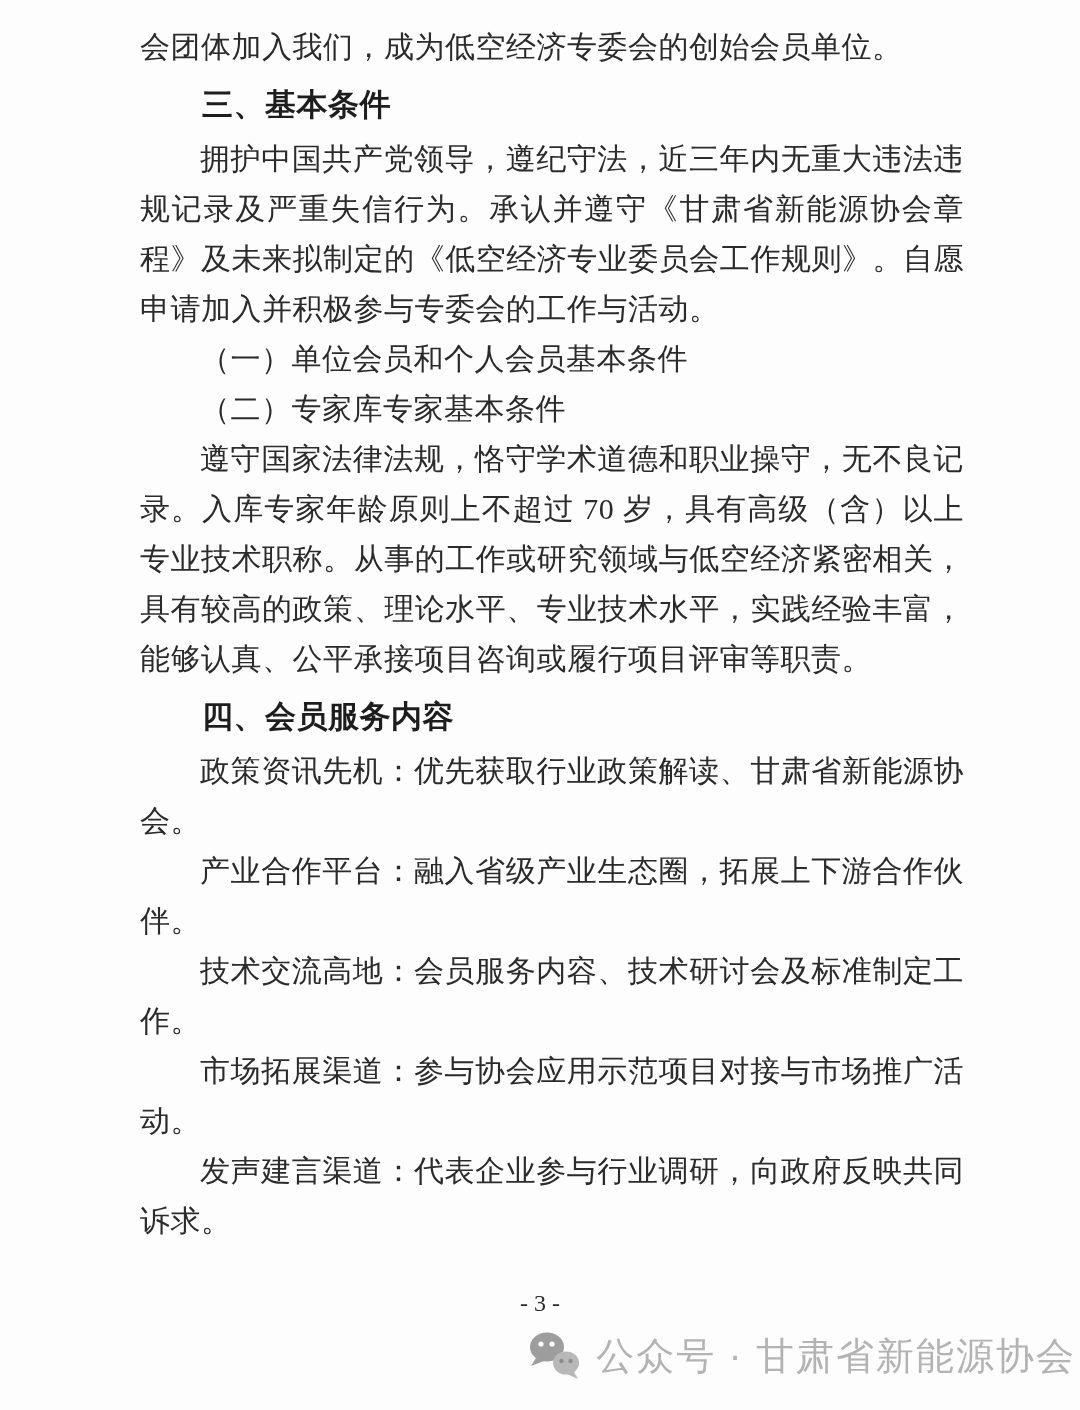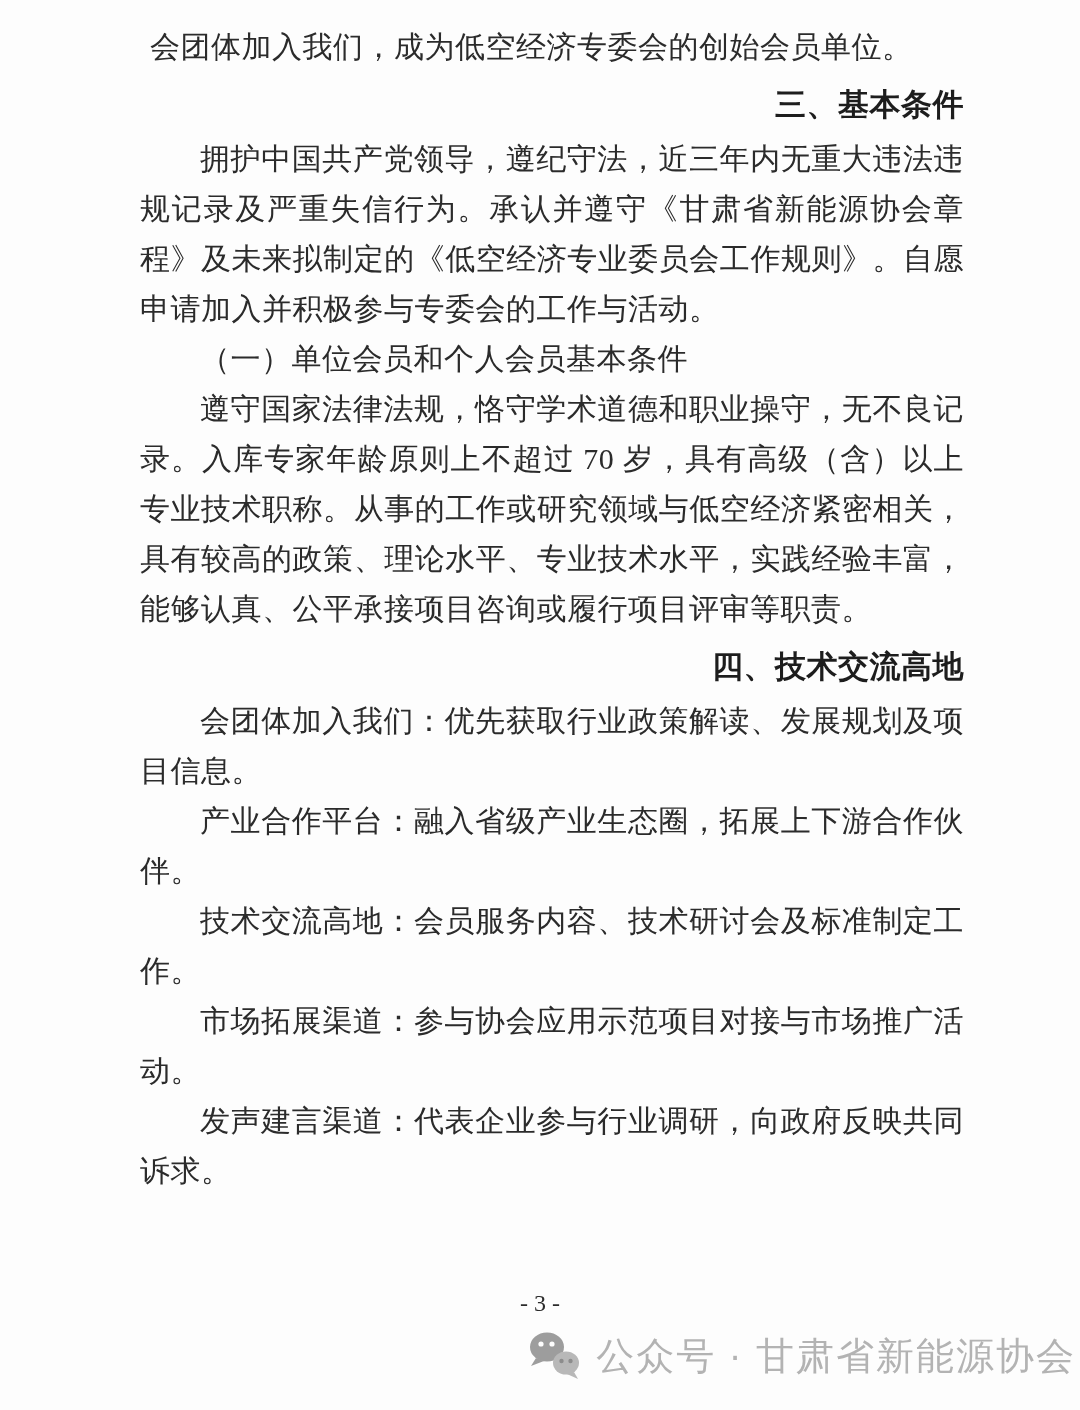--- a/index.html
+++ b/index.html
@@ -24,28 +24,27 @@
     line-height: 50px;
     text-align: justify;
     letter-spacing: 0.5px;
     white-space: pre-wrap;
   }
   .blk.para {
     text-indent: 2em;
   }
   .blk.continuation {
     text-indent: 0;
-    margin-left: 10px;
   }
   .blk.heading {
     font-family: "Liberation Sans", "DejaVu Sans", sans-serif;
     font-weight: 700;
     font-size: 31px;
     text-indent: 2em;
-    text-align: right;
+    text-align: left;
     margin: 8px 0 4px 0;
     color: #1d1d1d;
   }
   .page-number {
     position: absolute;
     top: 1288px;
     left: 0;
     width: 1080px;
     text-align: center;
     font-size: 24px;
@@ -77,23 +76,24 @@
 </head>
 <body>
 
 <div class="page">
 
   <div class="doc">
       <div class="blk continuation">会团体加入我们，成为低空经济专委会的创始会员单位。</div>
       <div class="blk heading">三、基本条件</div>
       <div class="blk para">拥护中国共产党领导，遵纪守法，近三年内无重大违法违规记录及严重失信行为。承认并遵守《甘肃省新能源协会章程》及未来拟制定的《低空经济专业委员会工作规则》。自愿申请加入并积极参与专委会的工作与活动。</div>
       <div class="blk para">（一）单位会员和个人会员基本条件</div>
+      <div class="blk para">（二）专家库专家基本条件</div>
       <div class="blk para">遵守国家法律法规，恪守学术道德和职业操守，无不良记录。入库专家年龄原则上不超过 70 岁，具有高级（含）以上专业技术职称。从事的工作或研究领域与低空经济紧密相关，具有较高的政策、理论水平、专业技术水平，实践经验丰富，能够认真、公平承接项目咨询或履行项目评审等职责。</div>
-      <div class="blk heading">四、技术交流高地</div>
-      <div class="blk para">会团体加入我们：优先获取行业政策解读、发展规划及项目信息。</div>
+      <div class="blk heading">四、会员服务内容</div>
+      <div class="blk para">政策资讯先机：优先获取行业政策解读、甘肃省新能源协会。</div>
       <div class="blk para">产业合作平台：融入省级产业生态圈，拓展上下游合作伙伴。</div>
       <div class="blk para">技术交流高地：会员服务内容、技术研讨会及标准制定工作。</div>
       <div class="blk para">市场拓展渠道：参与协会应用示范项目对接与市场推广活动。</div>
       <div class="blk para">发声建言渠道：代表企业参与行业调研，向政府反映共同诉求。</div>
     </div>
 
   <div class="page-number">- 3 -</div>
 
   <div class="watermark">
     <svg class="wm-icon" viewBox="0 0 56 52" xmlns="http://www.w3.org/2000/svg">

